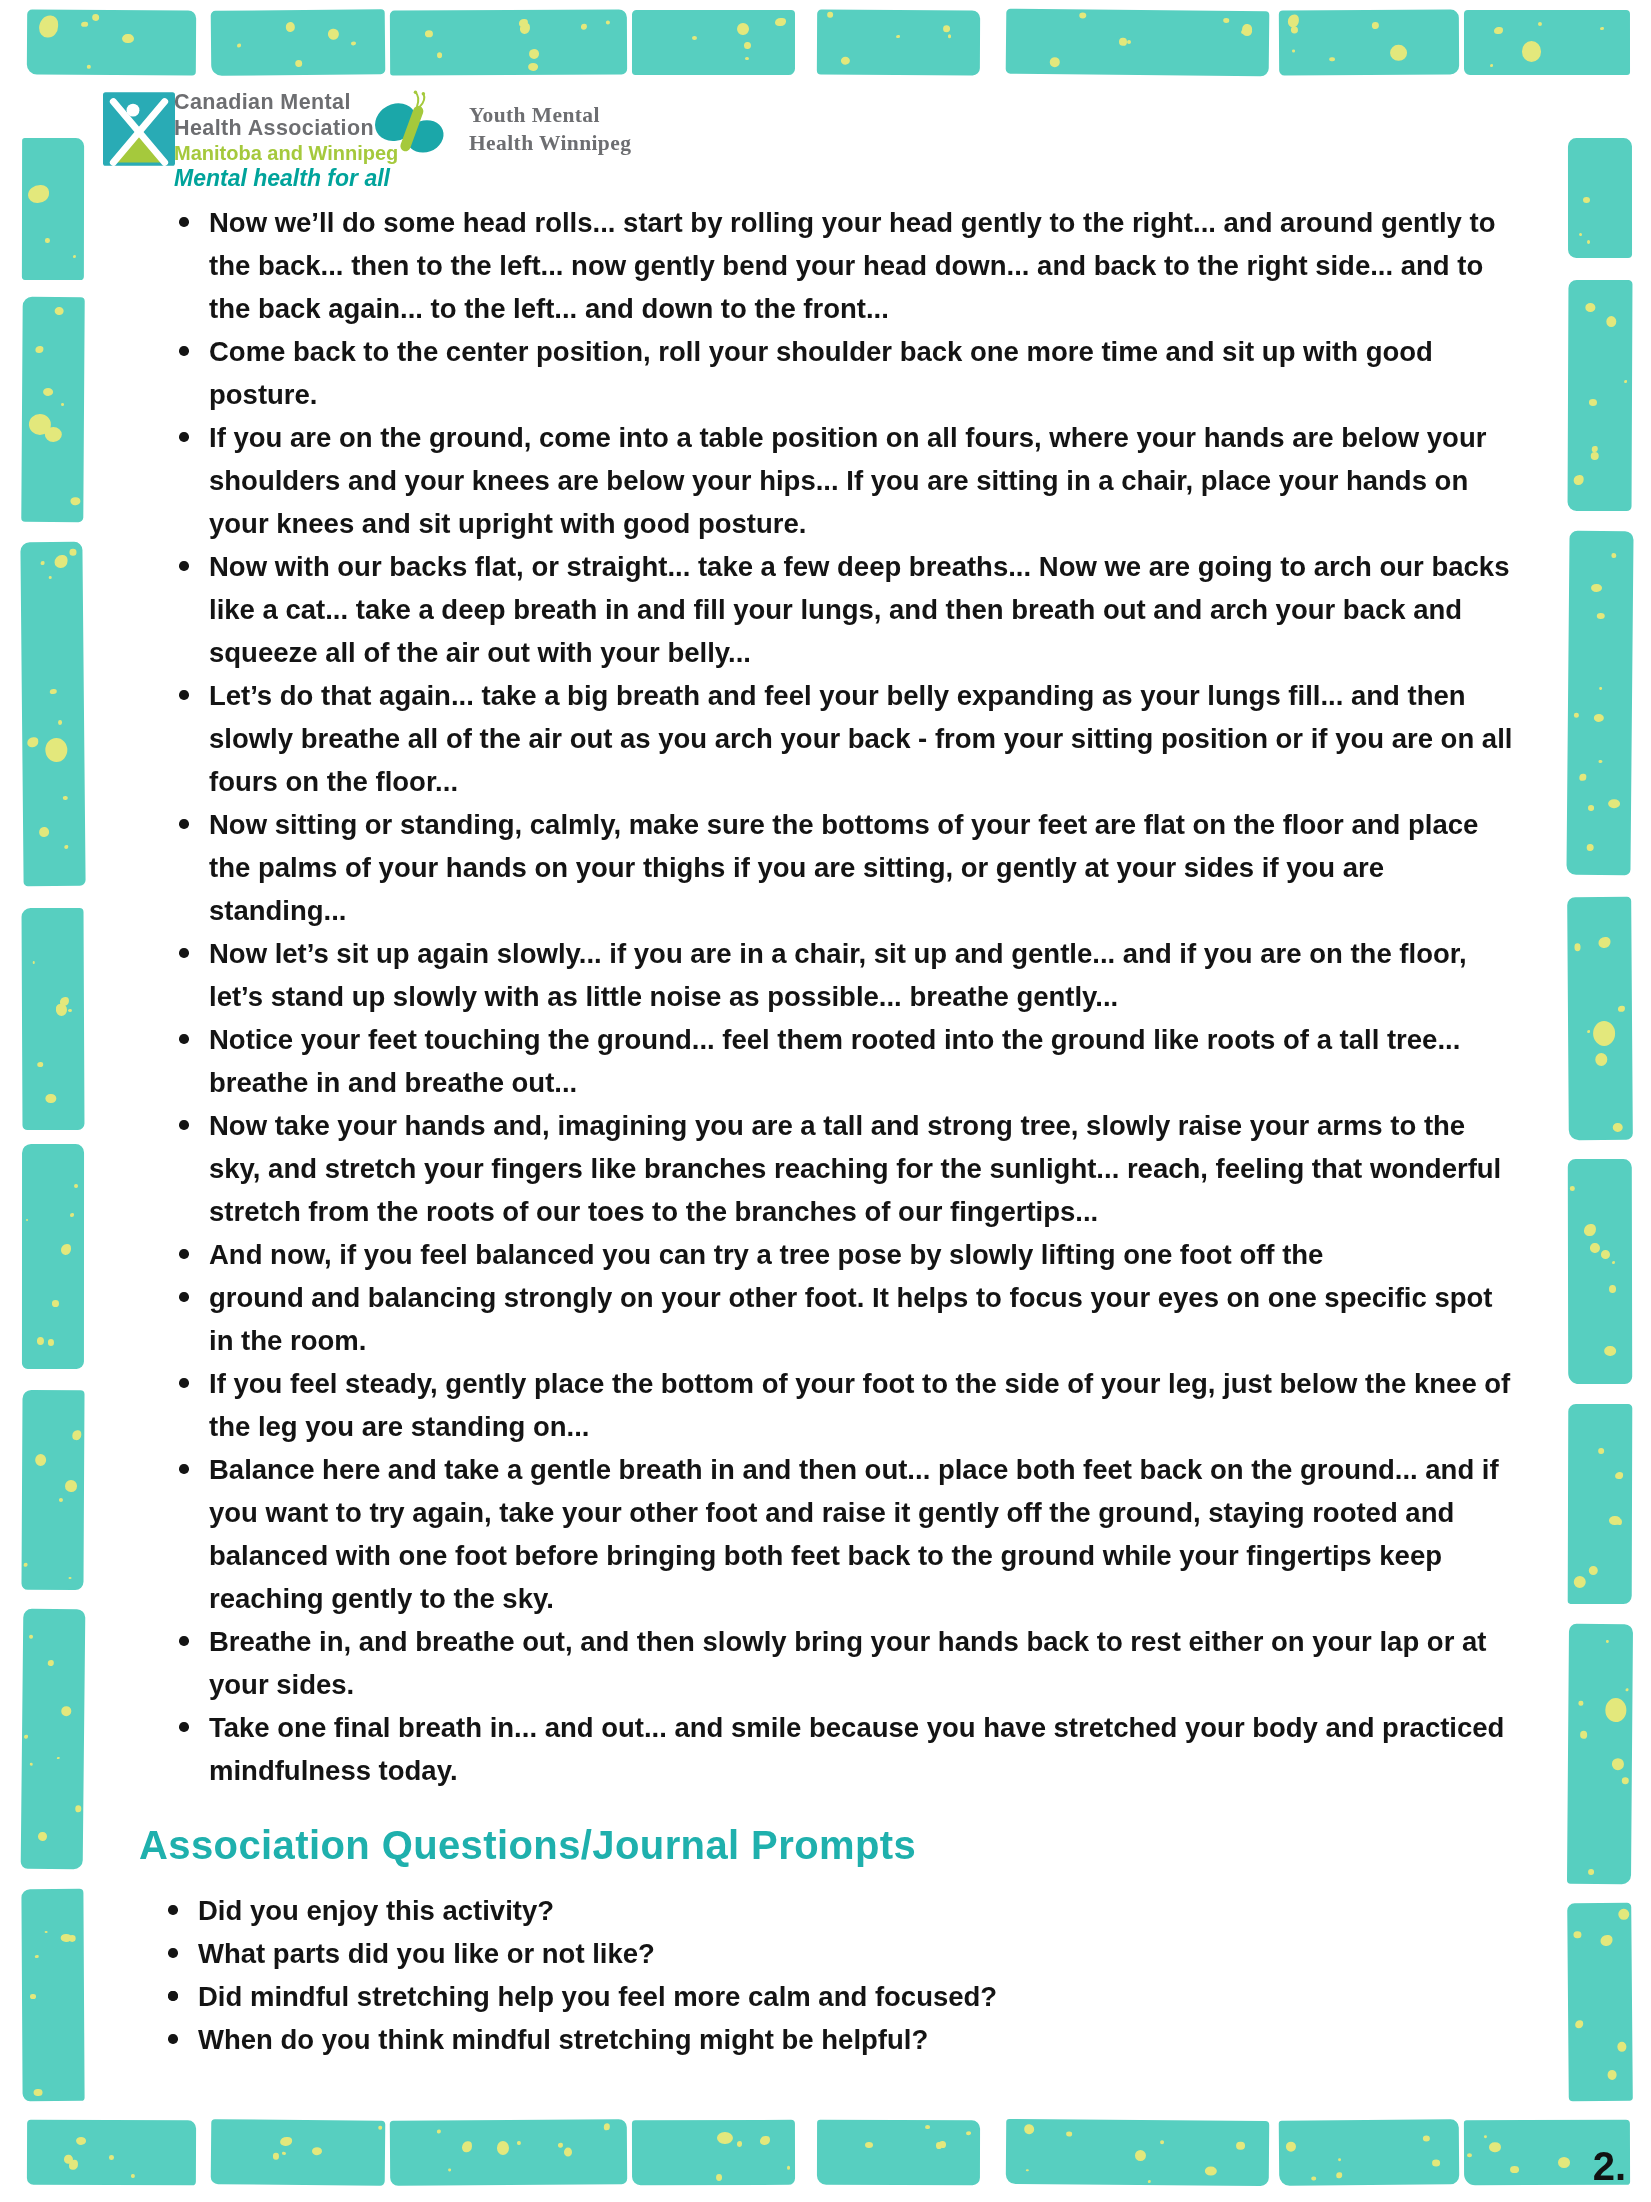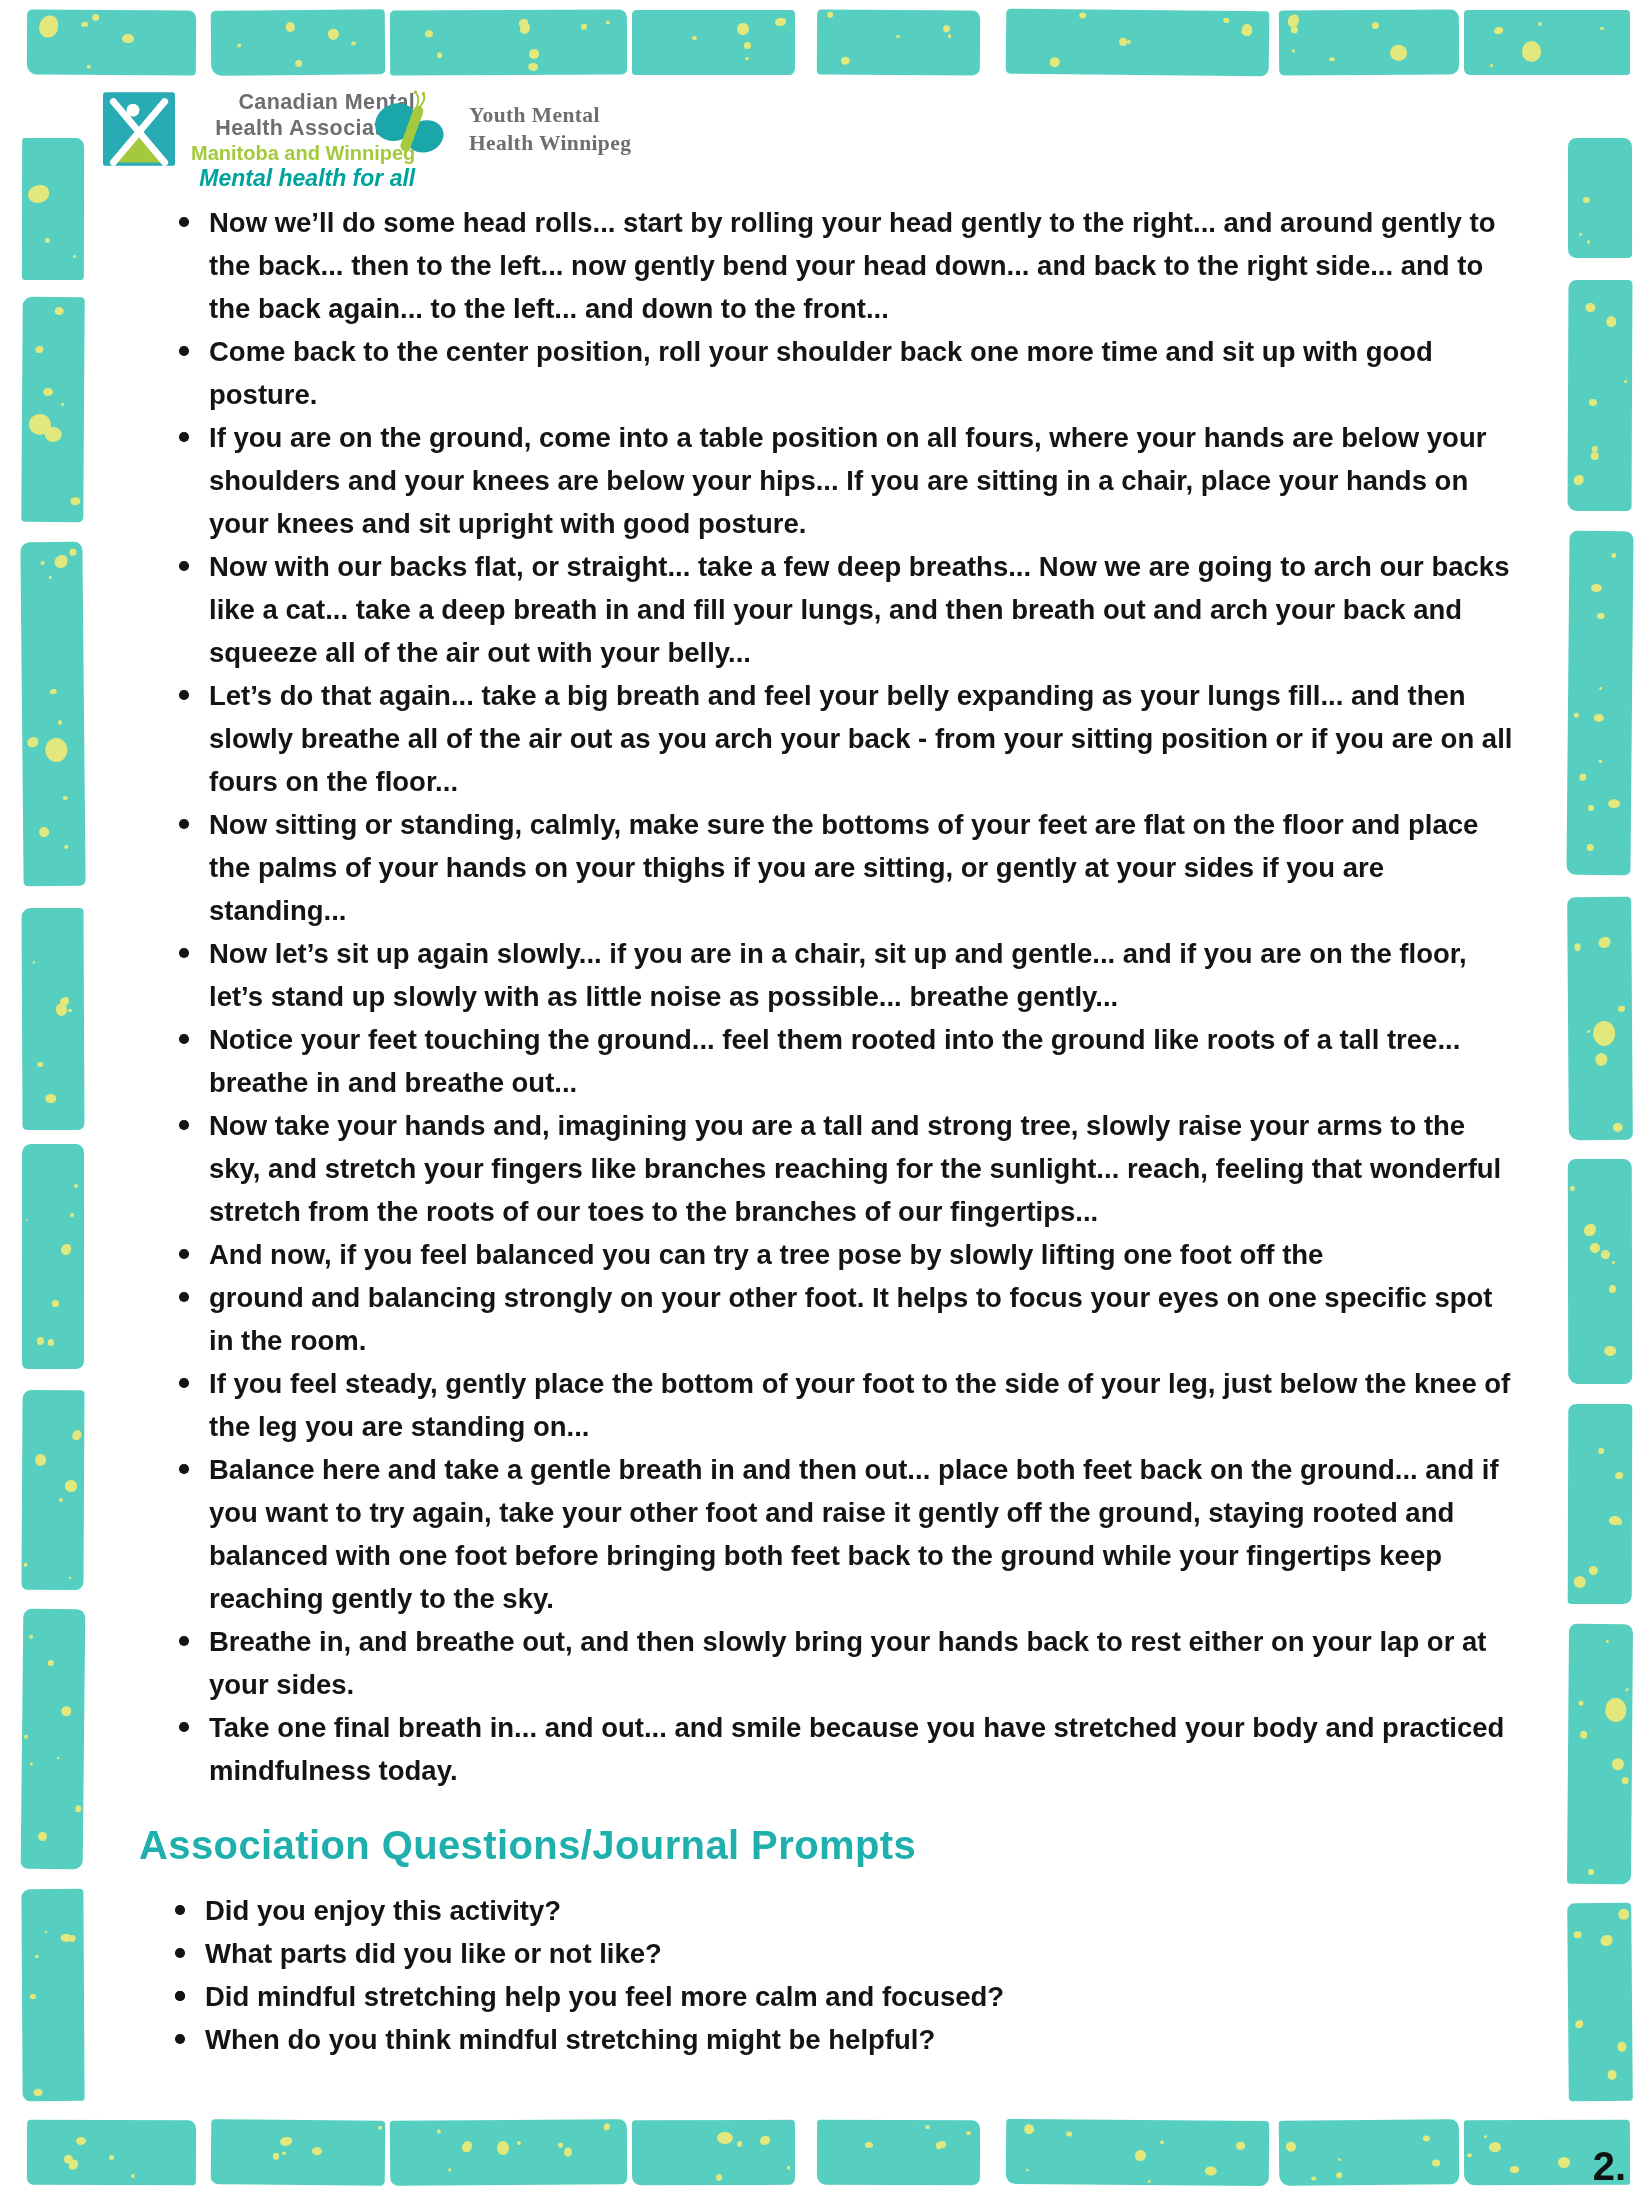--- a/index.html
+++ b/index.html
@@ -15,31 +15,31 @@
   }
   html,body{margin:0;padding:0;}
   body{
     width:1652px;height:2203px;position:relative;background:var(--bg);
     font-family:"Liberation Sans",sans-serif;overflow:hidden;
   }
   .brush{position:absolute;background:var(--border-teal);overflow:hidden;}
   .speckle{position:absolute;background:var(--speckle);}
   
   #cmha-logo{position:absolute;left:103px;top:92px;width:72px;height:74px;}
-  #cmha-text{position:absolute;left:191px;top:89px;text-align:right;}
+  #cmha-text{position:absolute;left:174px;top:89px;}
   .cmha-line{font-weight:700;font-size:21.5px;line-height:26px;color:var(--logo-gray);letter-spacing:0.4px;}
   .cmha-region{font-weight:700;font-size:20px;line-height:23px;color:var(--cmha-green);margin-top:0.9px;}
   .cmha-tagline{font-weight:700;font-style:italic;font-size:23px;line-height:27px;color:var(--tag-teal);}
   #butterfly-logo{position:absolute;left:370px;top:89px;width:83px;height:79px;}
   #ymhp-text{position:absolute;left:469px;top:102px;font-family:Liberation Serif, serif;}
   .ymhp-line{font-weight:700;font-size:21.5px;line-height:27.5px;color:var(--logo-gray);letter-spacing:0.4px;}
   
   .bullet-list{list-style:none;margin:0;padding:0;position:absolute;}
   #body-bullets{left:176px;top:201px;width:1342px;}
-  #reflection-bullets{left:172px;top:1889px;width:1377px;}
+  #reflection-bullets{left:165px;top:1889px;width:1377px;}
   .bullet-item{position:relative;padding-left:33px;font-size:27.5px;line-height:43px;font-weight:700;color:var(--text);}
   .bullet-dot{position:absolute;left:3.4px;top:16.3px;width:9.5px;height:9.5px;border-radius:50%;background:var(--text);}
   
   #reflection-title{
     position:absolute;left:139px;top:1822px;font-size:40px;line-height:46px;
     font-weight:700;color:var(--heading-teal);letter-spacing:0.4px;
   }
   
   #page-number{
     position:absolute;right:26px;bottom:13.8px;z-index:6;

